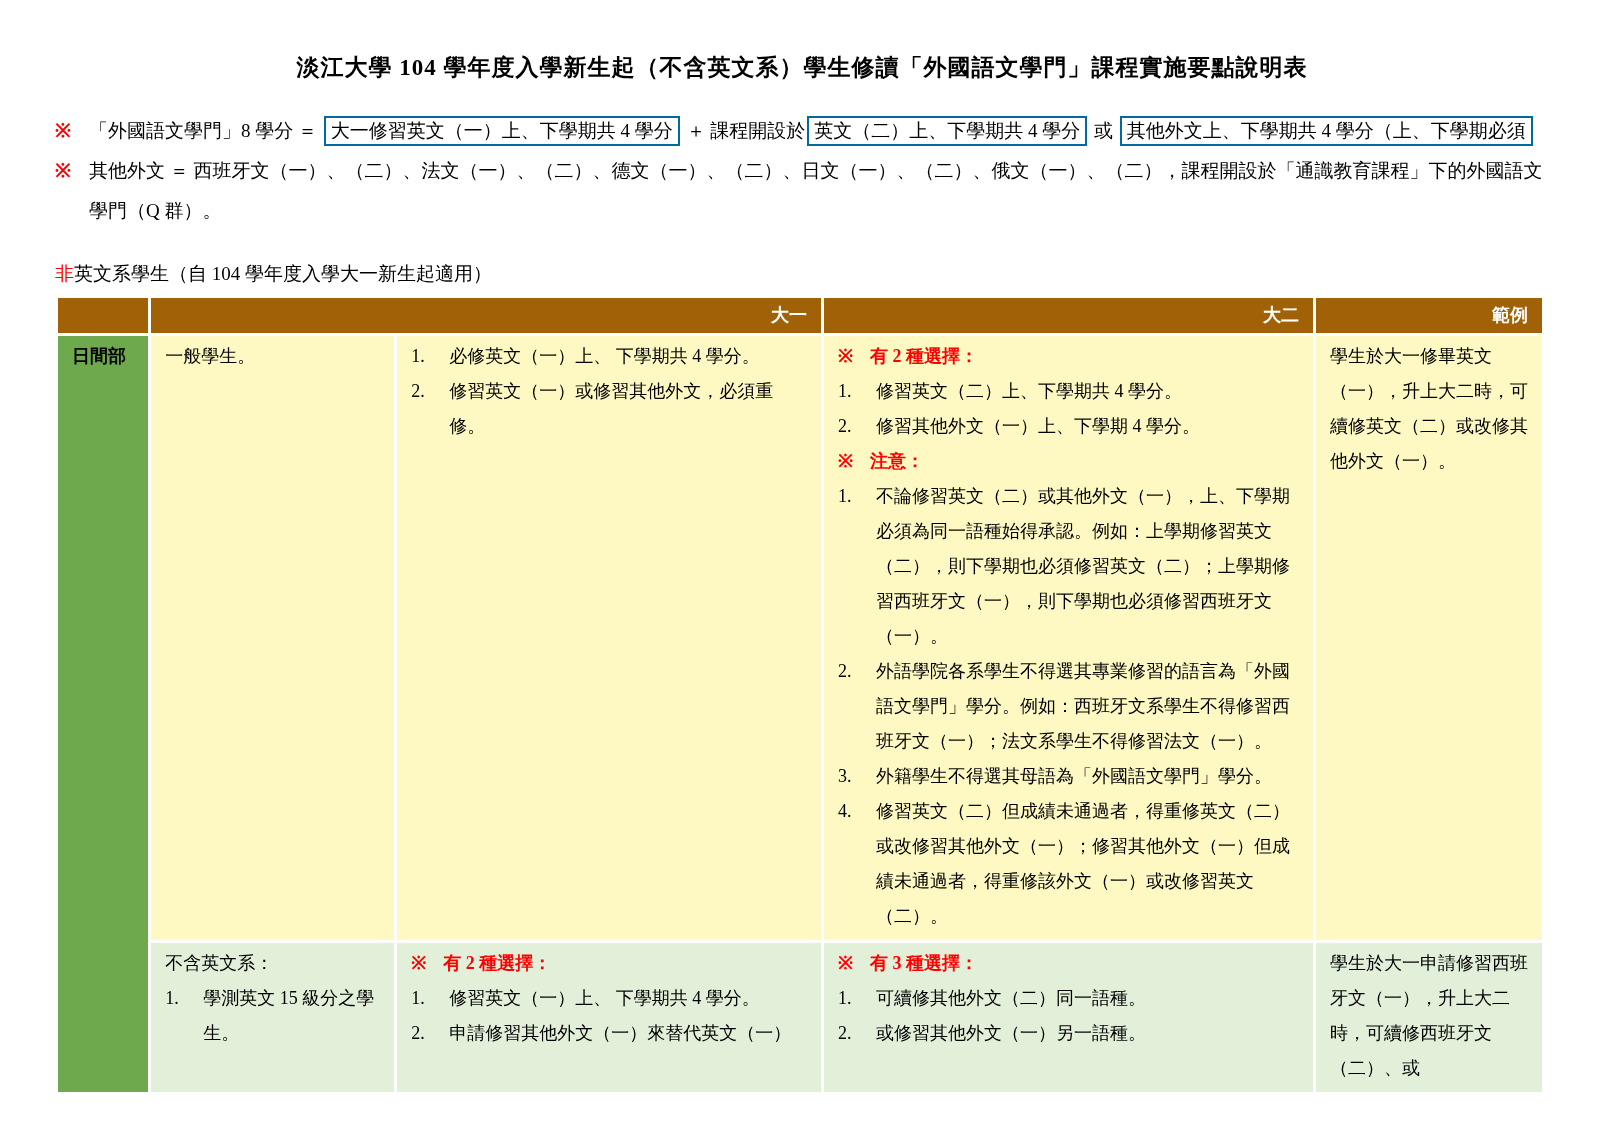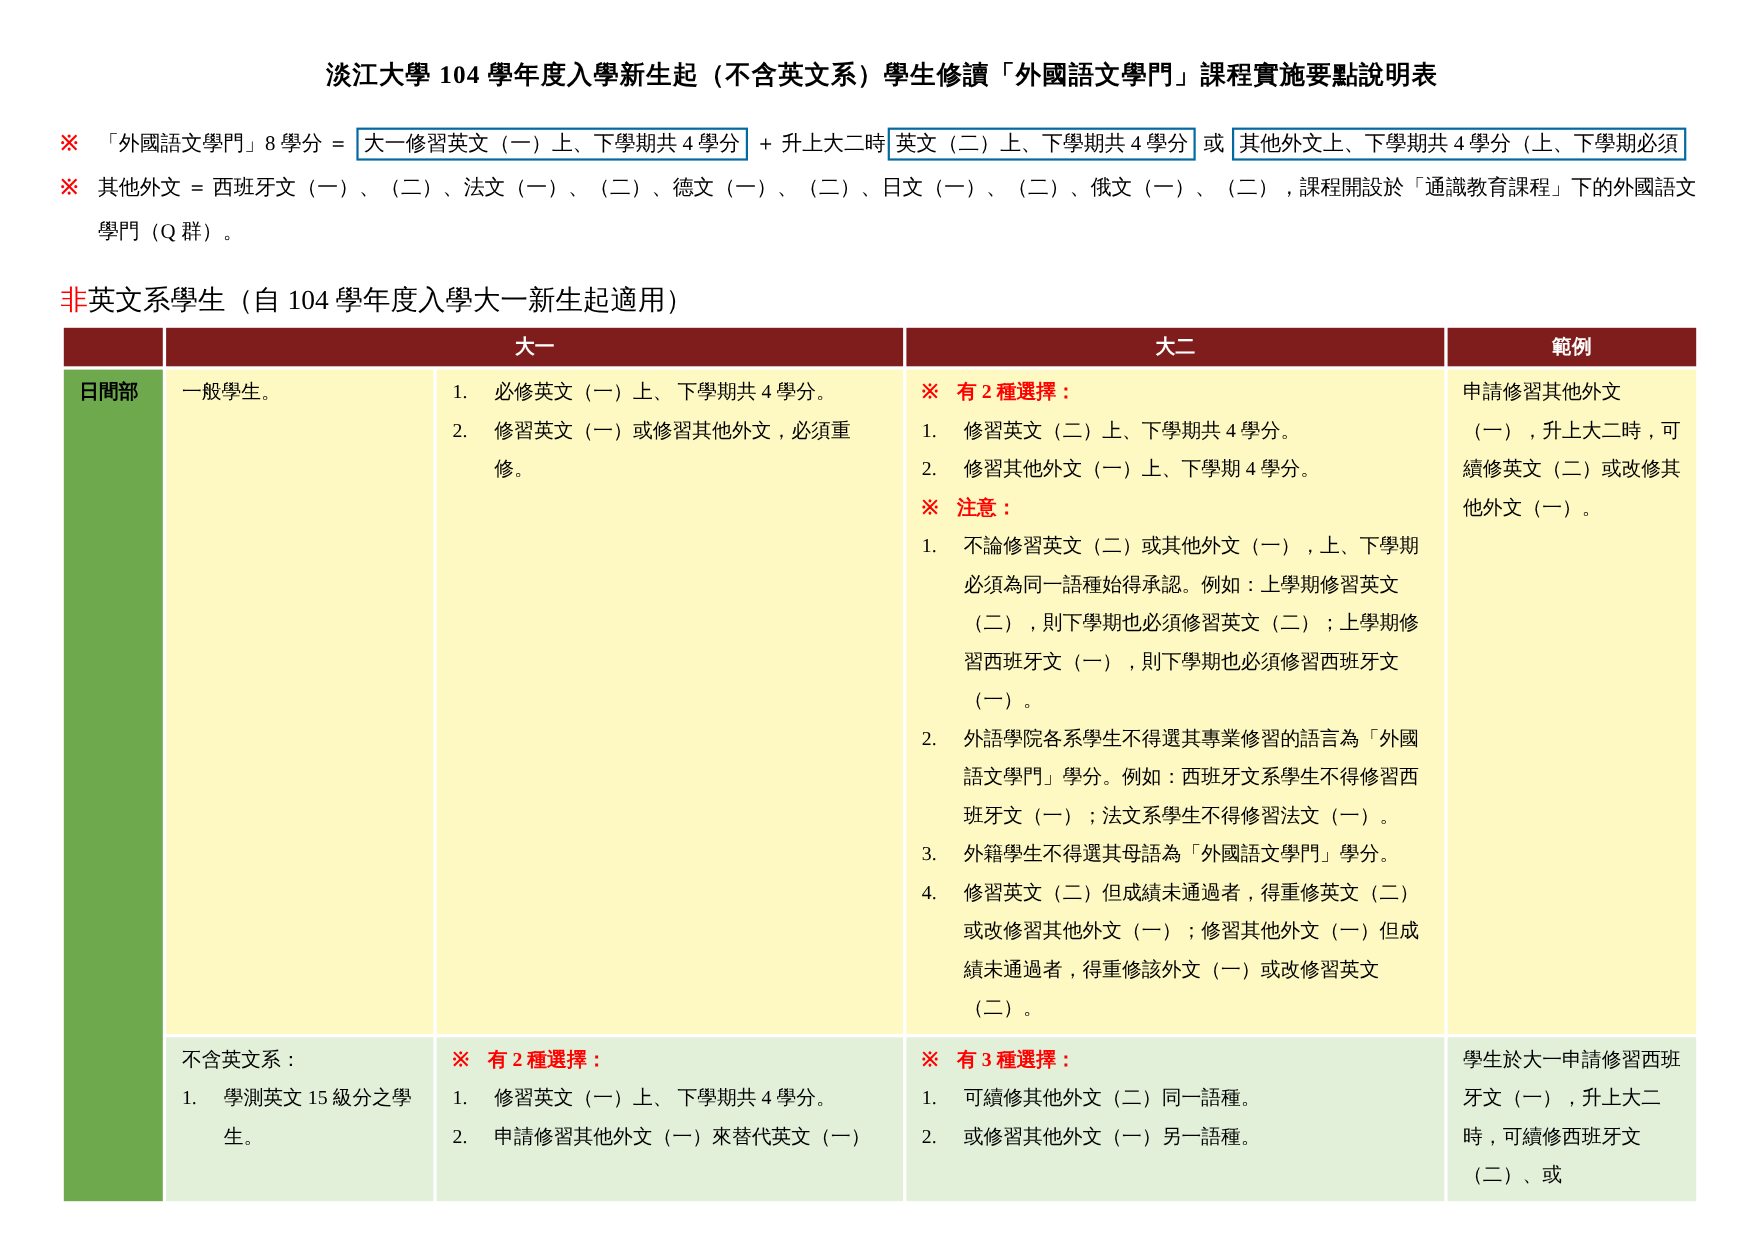--- a/index.html
+++ b/index.html
@@ -20,31 +20,31 @@
   .notes{font-size:19px;}
   .note{display:flex;align-items:flex-start;line-height:40px;}
   .note-marker{color:#FF0000;font-weight:bold;width:34px;flex:none;}
   .note-body{flex:1;}
   .boxed{
     display:inline-block;border:2px solid #0369a1;padding:0 5px;margin:0 2px;
     line-height:1.35;vertical-align:baseline;
   }
 
   
-  .section-label{font-size:25px;margin:30px 0 8px 0;line-height:26px;}
+  .section-label{font-size:19px;margin:30px 0 8px 0;line-height:26px;}
   .red{color:#FF0000;}
 
   
   table.rules{
     width:1490px;table-layout:fixed;
     border-collapse:separate;border-spacing:3px;
     font-size:18px;line-height:35px;
   }
   table.rules th{
-    background:#7f1d1d;color:#ffffff;font-weight:bold;text-align:center;
+    background:#a16207;color:#ffffff;font-weight:bold;text-align:right;
     padding:0 14px;height:32px;font-size:18px;
   }
   table.rules td{
     vertical-align:top;padding:3px 12px 6px 14px;
     background:#fef9c3;
   }
   tr.row-alt td{background:#E2EFD9;}
   td.row-label{
     background:#6FA94E !important;color:#000;font-weight:bold;padding-top:5px;
   }
@@ -61,21 +61,21 @@
 
 <div class="page">
 
   <h1 class="doc-title">淡江大學 104 學年度入學新生起（不含英文系）學生修讀「外國語文學門」課程實施要點說明表</h1>
 
   <div class="notes">
 
     <div class="note">
       <span class="note-marker">※</span>
       <div class="note-body">
-        <span>「外國語文學門」8 學分 ＝ </span><span class="boxed">大一修習英文（一）上、下學期共 4 學分</span><span> ＋ 升上大二時</span><span class="boxed">英文（二）上、下學期共 4 學分</span><span> 或 </span><span class="boxed">其他外文上、下學期共 4 學分（上、下學期必須</span>
+        <span>「外國語文學門」8 學分 ＝ </span><span class="boxed">大一修習英文（一）上、下學期共 4 學分</span><span> ＋ 課程開設於</span><span class="boxed">英文（二）上、下學期共 4 學分</span><span> 或 </span><span class="boxed">其他外文上、下學期共 4 學分（上、下學期必須</span>
       </div>
     </div>
 
     <div class="note">
       <span class="note-marker">※</span>
       <div class="note-body">
         <span>其他外文 ＝ 西班牙文（一）、（二）、法文（一）、（二）、德文（一）、（二）、日文（一）、（二）、俄文（一）、（二），課程開設於「通識教育課程」下的外國語文學門（Q 群）。</span>
       </div>
     </div>
 
@@ -145,21 +145,21 @@
           <div class="li">
             <span class="n">3.</span>
             <span class="t">外籍學生不得選其母語為「外國語文學門」學分。</span>
           </div>
           <div class="li">
             <span class="n">4.</span>
             <span class="t">修習英文（二）但成績未通過者，得重修英文（二）或改修習其他外文（一）；修習其他外文（一）但成績未通過者，得重修該外文（一）或改修習英文（二）。</span>
           </div>
         </td>
         <td>
-          <span>申請修習其他外文（一），升上大二時，可續修英文（二）或改修其他外文（一）。</span>
+          <span>學生於大一修畢英文（一），升上大二時，可續修英文（二）或改修其他外文（一）。</span>
         </td>
       </tr>
       <tr class="row-alt">
         <td>
           <span class="cell-label">不含英文系：</span>
           <div class="li">
             <span class="n">1.</span>
             <span class="t">學測英文 15 級分之學生。</span>
           </div>
         </td>

